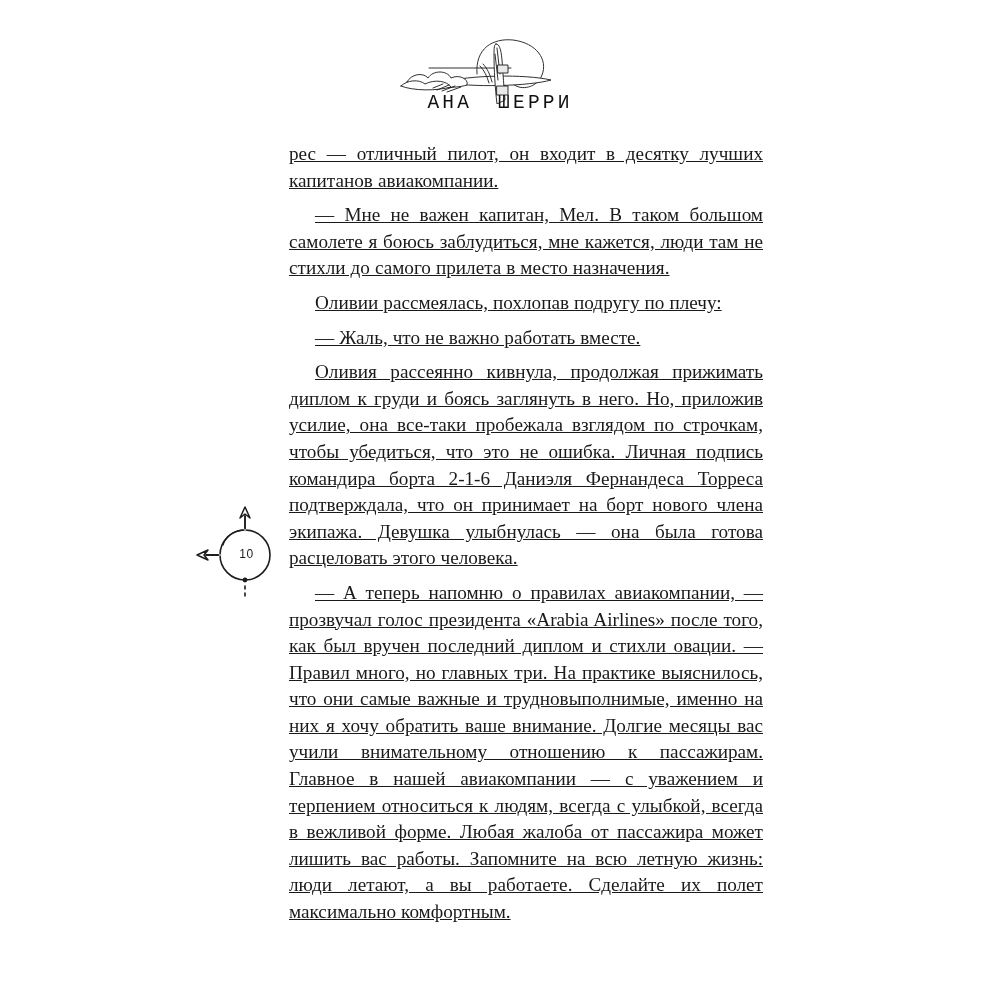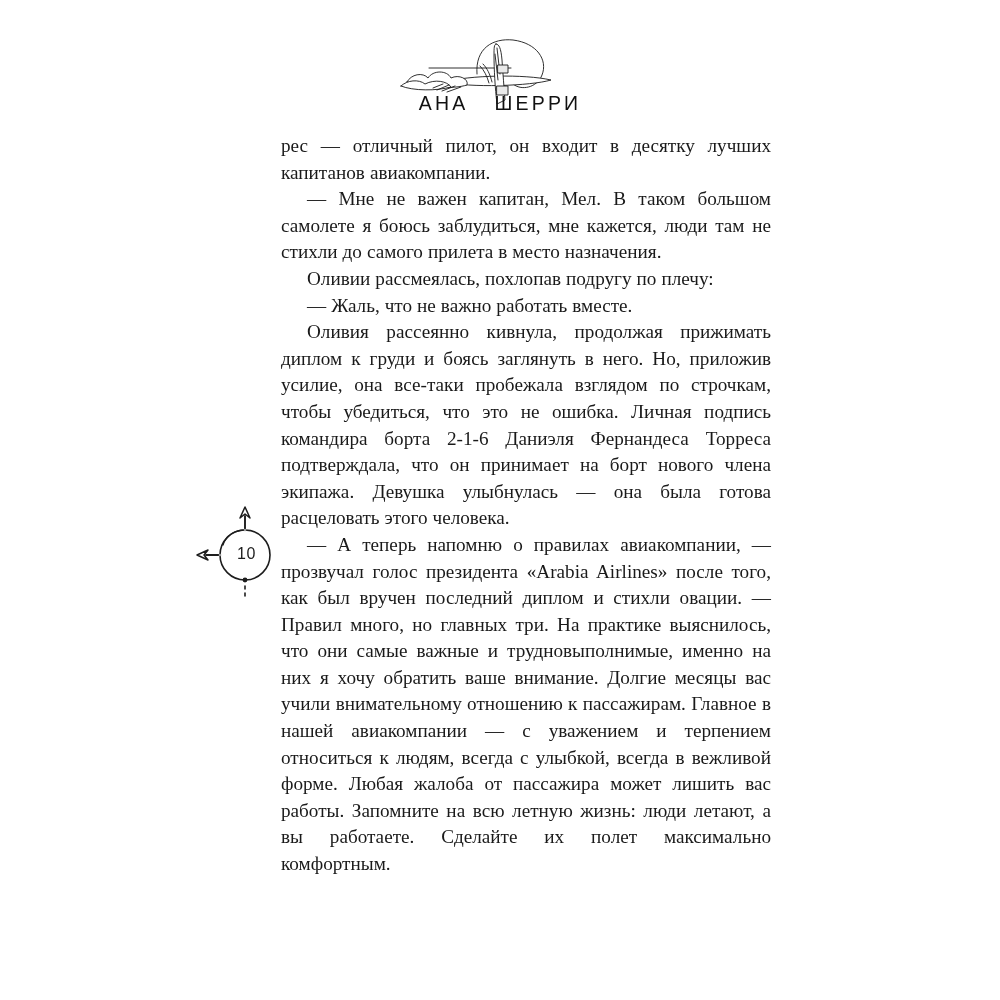--- a/index.html
+++ b/index.html
@@ -37,46 +37,47 @@
     position: absolute;
     left: 0;
     top: 0;
   }
   .author-line {
     position: absolute;
     left: 0;
     top: 58px;
     width: 230px;
     text-align: center;
-    font-family: Liberation Sans, sans-serif;
+    font-family: Liberation Mono, monospace;
     font-size: 19.5px;
     letter-spacing: 3.2px;
     color: #111111;
     white-space: nowrap;
   }
   .author-line .gap {
     display: inline-block;
     width: 26px;
   }
 
   
   .text-column {
     position: absolute;
     left: 281px;
     top: 133px;
     width: 490px;
   }
   .text-column p {
-    margin: 0;
+    margin: 8px;
     font-size: 19.2px;
     line-height: 26.6px;
     text-align: justify;
     text-indent: 26px;
     hyphens: manual;
     word-spacing: 0.2px;
+    text-decoration: underline;
   }
   .text-column p.no-indent {
     text-indent: 0;
   }
 
   
   .folio {
     position: absolute;
     left: 196px;
     top: 505px;
@@ -86,21 +87,21 @@
   .folio-number {
     position: absolute;
     left: 0;
     top: 0;
     width: 98px;
     height: 98px;
     display: flex;
     align-items: center;
     justify-content: center;
     font-family: "Liberation Sans", "DejaVu Sans", sans-serif;
-    font-size: 16px;
+    font-size: 12px;
     color: #1d1d1d;
     letter-spacing: 0.5px;
     padding-left: 3px;
     box-sizing: border-box;
   }
 </style>
 </head>
 <body>
 
 <div class="running-head">

